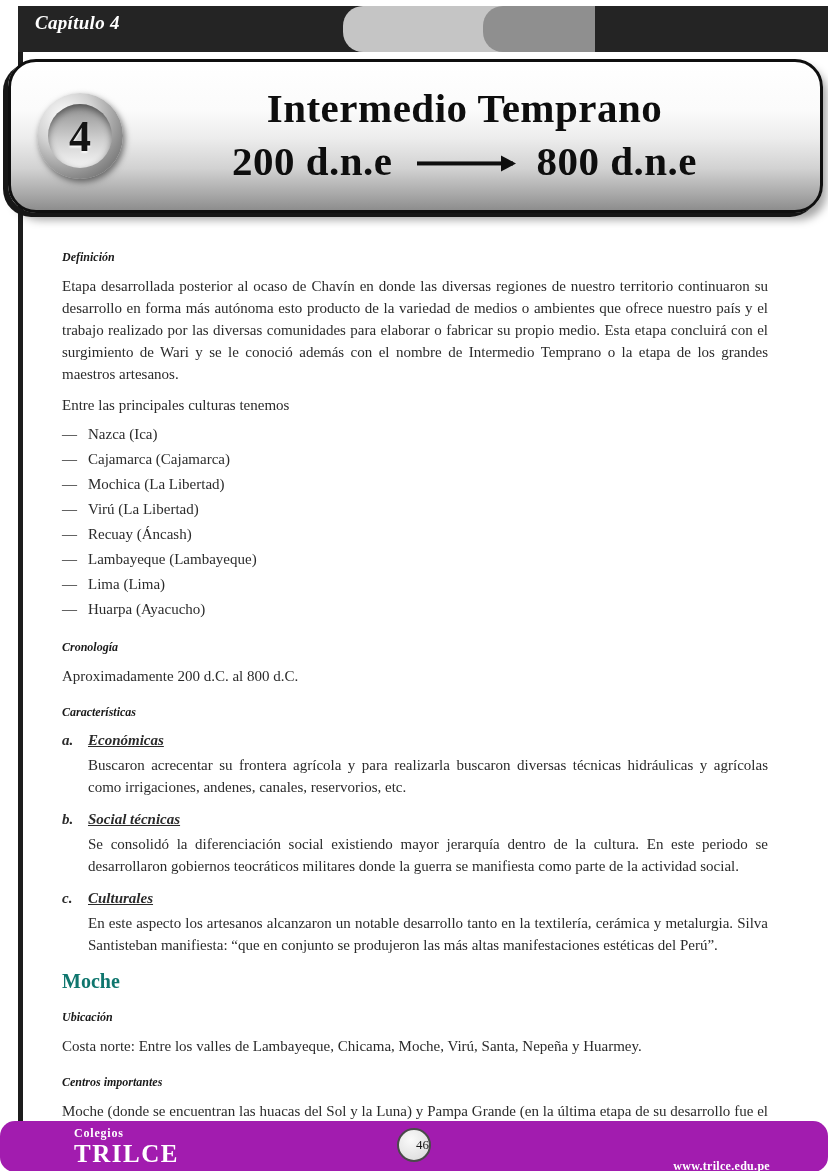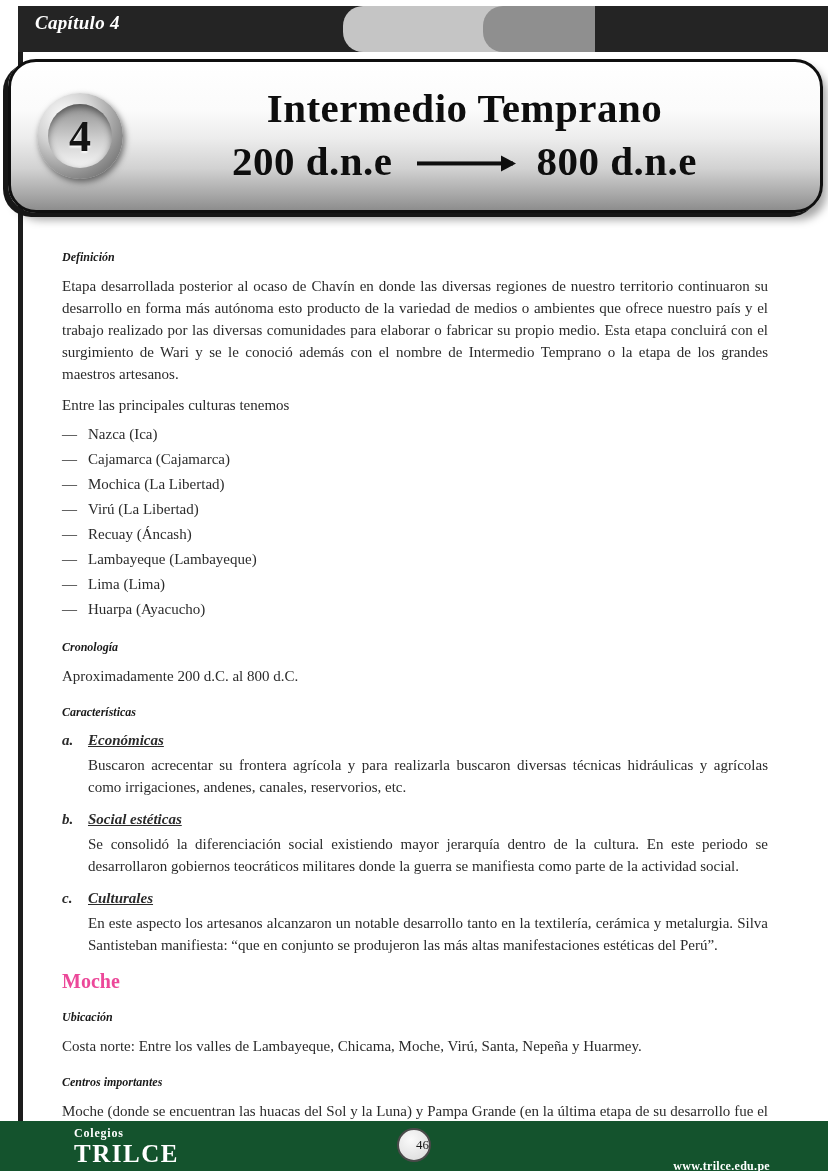--- a/index.html
+++ b/index.html
@@ -41,24 +41,24 @@
   .just{text-align:justify;}
   .intro{margin-top:3px;margin-bottom:6px;}
   .culture-list{margin-bottom:11px;}
   .culture-item{position:relative;padding-left:26px;line-height:25px;}
   .culture-item .dash{position:absolute;left:0;}
   .char-item{position:relative;padding-left:26px;margin-bottom:11px;}
   .char-head{margin-bottom:3px;line-height:21px;}
   .char-letter{position:absolute;left:0;font-weight:bold;font-style:italic;}
   .char-title{font-weight:bold;font-style:italic;text-decoration:underline;}
   .char-text{margin:0;}
-  .moche-h{font-size:20px;font-weight:bold;color:#ec4899;margin:14px 0 2px;}
+  .moche-h{font-size:20px;font-weight:bold;color:#0f766e;margin:14px 0 2px;}
 
   
-  .footer{position:absolute;left:0;top:1121px;width:828px;height:51px;background:#14532d;color:#fff;}
+  .footer{position:absolute;left:0;top:1121px;width:828px;height:51px;background:#a21caf;color:#fff;border-radius:15px;}
   .brand{position:absolute;left:74px;top:6px;line-height:1;}
   .brand-top{font-size:12px;font-weight:bold;letter-spacing:.8px;}
   .brand-name{font-size:25px;font-weight:bold;letter-spacing:1.5px;margin-top:2px;text-align:center;}
   .page-badge{position:absolute;left:50%;top:7px;transform:translateX(-50%);width:30px;height:30px;border-radius:50%;
     background:radial-gradient(circle at 40% 32%,#fafafa,#d8d8d8);border:2px solid #4a4a4a;
     display:flex;align-items:center;justify-content:flex-end;color:#161616;font-size:13px;font-weight:normal;}
   .site{position:absolute;right:58px;top:15px;font-size:12px;font-weight:bold;letter-spacing:.3px;margin-top:23px;}
 </style>
 </head>
 <body>
@@ -139,21 +139,21 @@
       <div class="char-head">
         <span class="char-letter">a.</span>
         <span class="char-title">Económicas</span>
       </div>
       <p class="para just char-text">Buscaron acrecentar su frontera agrícola y para realizarla buscaron diversas técnicas hidráulicas y agrícolas como irrigaciones, andenes, canales, reservorios, etc.</p>
     </div>
 
     <div class="char-item">
       <div class="char-head">
         <span class="char-letter">b.</span>
-        <span class="char-title">Social estéticas</span>
+        <span class="char-title">Social técnicas</span>
       </div>
       <p class="para just char-text">Se consolidó la diferenciación social existiendo mayor jerarquía dentro de la cultura. En este periodo se desarrollaron gobiernos teocráticos militares donde la guerra se manifiesta como parte de la actividad social.</p>
     </div>
 
     <div class="char-item">
       <div class="char-head">
         <span class="char-letter">c.</span>
         <span class="char-title">Culturales</span>
       </div>
       <p class="para just char-text">En este aspecto los artesanos alcanzaron un notable desarrollo tanto en la textilería, cerámica y metalurgia. Silva Santisteban manifiesta: “que en conjunto se produjeron las más altas manifestaciones estéticas del Perú”.</p>

